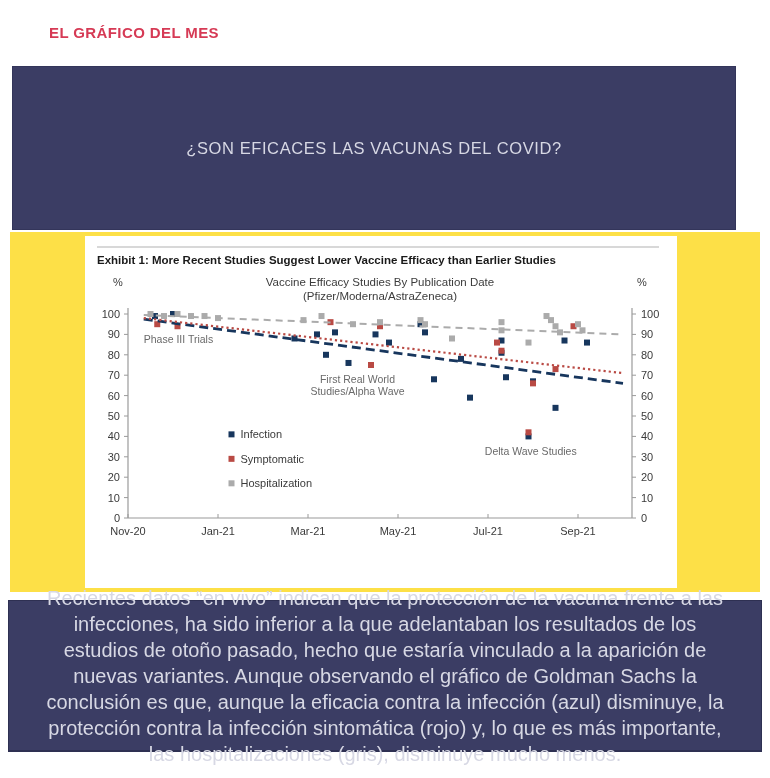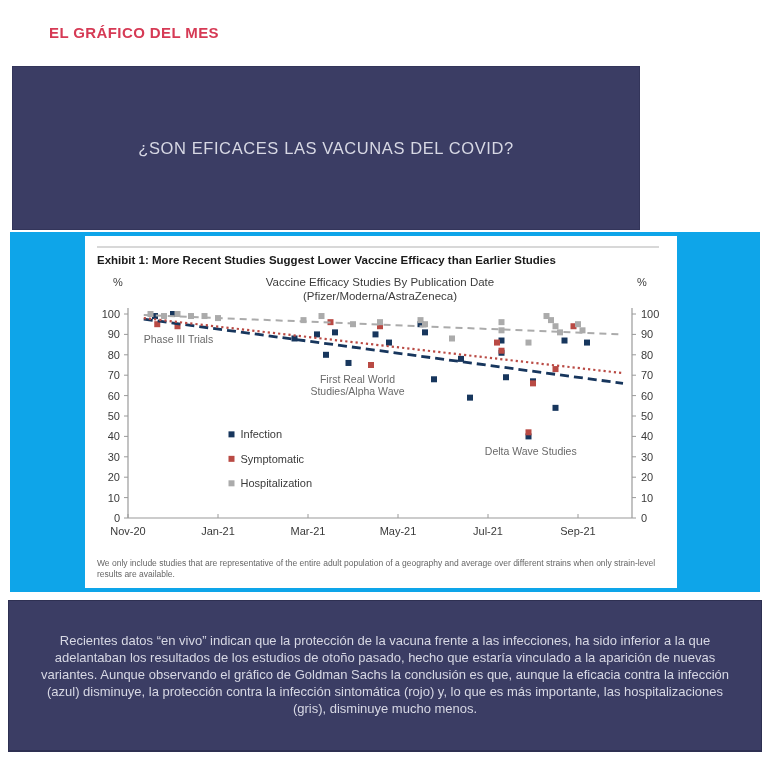--- a/index.html
+++ b/index.html
@@ -6,30 +6,30 @@
   html,body { margin:0; padding:0; }
   body {
     width:770px; height:778px; position:relative; background:#ffffff;
     font-family:"Liberation Sans", sans-serif; overflow:hidden;
   }
   .page-title {
     position:absolute; left:33px; top:8px; margin:16px;
     font-size:15px; font-weight:bold; letter-spacing:.4px; color:#d63a55;
   }
   .banner {
-    position:absolute; left:12px; top:66px; width:628px; height:164px;
+    position:absolute; left:12px; top:66px; width:724px; height:164px;
     background:#3b3d64; display:flex; align-items:center; justify-content:center;
     border:1px solid #33355a;
   }
   .banner-title {
     color:#d7d8e4; font-size:16.5px; letter-spacing:.6px; text-align:center;
   }
   .chart-card {
     position:absolute; left:10px; top:232px; width:750px; height:360px;
-    background:#0ea5e9;
+    background:#fde047;
   }
   .chart-inner {
     position:absolute; left:75px; top:4px; width:592px; height:352px;
     background:#ffffff;
   }
   .top-rule {
     position:absolute; left:12px; top:10px; width:562px; height:2px; background:#d8d8d8;
   }
   .exhibit-title {
     position:absolute; left:12px; top:18px; width:572px;
@@ -40,21 +40,21 @@
     position:absolute; left:12px; top:322px; width:566px;
     font-size:8.5px; line-height:1.25; color:#666666;
   }
   .commentary {
     position:absolute; left:8px; top:600px; width:754px; height:152px;
     background:#3b3d64; border:1px solid #2e3052; border-bottom-width:2px;
     display:flex; align-items:center; justify-content:center;
   }
   .commentary p {
     margin:0; padding:2px 30px; text-align:center;
-    color:#d7d8e4; font-size:13px; line-height:1.3;
+    color:#d7d8e4; font-size:20px; line-height:1.3;
   }
 </style>
 </head>
 <body>
 
 <h1 class="page-title">EL GRÁFICO DEL MES</h1>
 
 <div class="banner">
   <div class="banner-title">¿SON EFICACES LAS VACUNAS DEL COVID?</div>
 </div>
@@ -189,19 +189,18 @@
         <text x="267.5" y="111.35999999999999" text-anchor="middle" font-size="10.5" fill="#6a6a6a">First Real World</text>
         <text x="267.5" y="123.35999999999999" text-anchor="middle" font-size="10.5" fill="#6a6a6a">Studies/Alpha Wave</text>
         <text x="440.74999999999994" y="182.76" text-anchor="middle" font-size="10.5" fill="#6a6a6a">Delta Wave Studies</text>
         <rect x="138.5" y="159.36" width="6" height="6" fill="#17365d"></rect>
         <text x="150.5" y="166.36" text-anchor="start" font-size="11" fill="#3a3a3a">Infection</text>
         <rect x="138.5" y="183.84" width="6" height="6" fill="#b94a44"></rect>
         <text x="150.5" y="190.84" text-anchor="start" font-size="11" fill="#3a3a3a">Symptomatic</text>
         <rect x="138.5" y="208.32" width="6" height="6" fill="#ababab"></rect>
         <text x="150.5" y="215.32" text-anchor="start" font-size="11" fill="#3a3a3a">Hospitalization</text>
       </svg>
-    <div class="footnote">We only include studies that are representative of the entire adult population of a geography and average over different strains when only strain-level results are available.</div>
   </div>
 </div>
 
 <div class="commentary">
   <p>Recientes datos “en vivo” indican que la protección de la vacuna frente a las infecciones, ha sido inferior a la que adelantaban los resultados de los estudios de otoño pasado, hecho que estaría vinculado a la aparición de nuevas variantes. Aunque observando el gráfico de Goldman Sachs la conclusión es que, aunque la eficacia contra la infección (azul) disminuye, la protección contra la infección sintomática (rojo) y, lo que es más importante, las hospitalizaciones (gris), disminuye mucho menos.</p>
 </div>
 
 </body></html>

